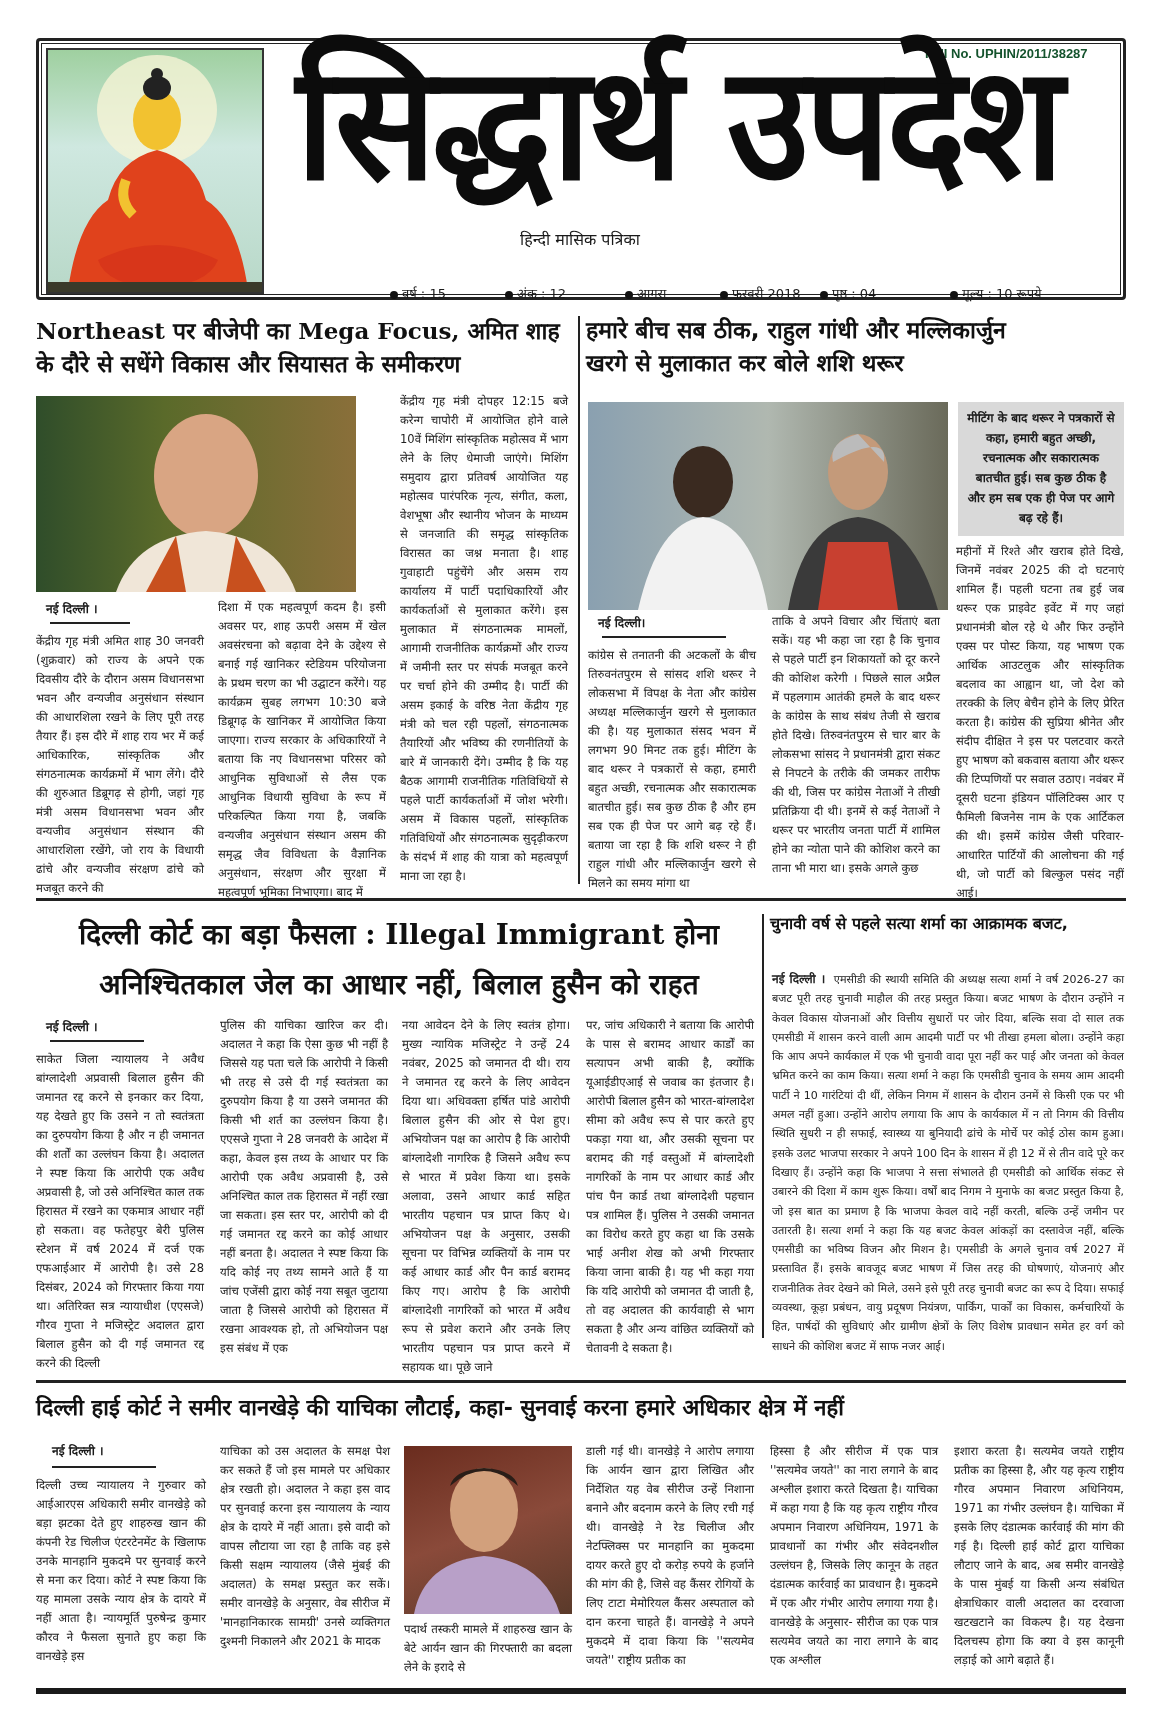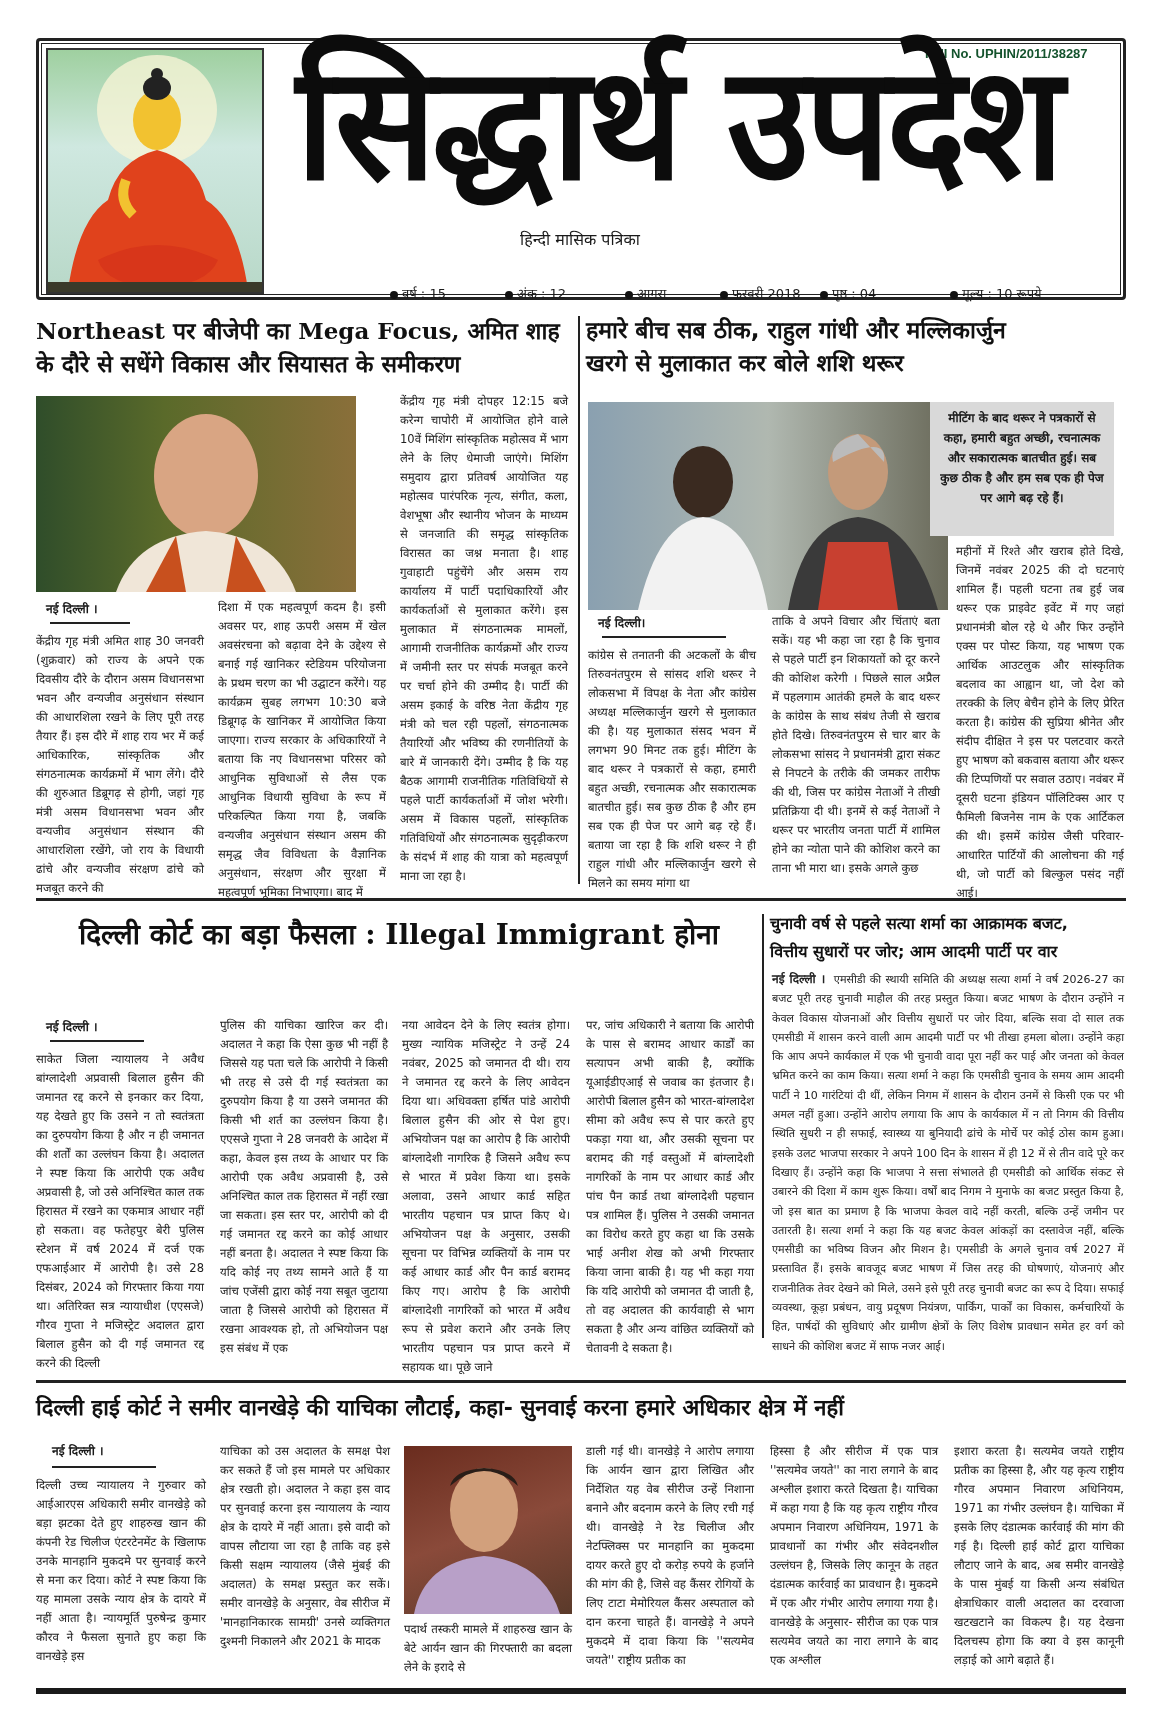--- a/index.html
+++ b/index.html
@@ -74,43 +74,43 @@
 <div class="abs photo" style="left:588px;top:402px;width:360px;height:208px;background:linear-gradient(90deg,#8aa0b0,#b0b8b0 50%,#6a6a5a)">
   <svg width="360" height="208">
       <ellipse cx="115" cy="80" rx="30" ry="36" fill="#3a2a20"></ellipse>
       <path d="M50 208 Q70 120 115 115 Q165 120 180 208Z" fill="#f2f2f2"></path>
       <ellipse cx="270" cy="70" rx="30" ry="38" fill="#c49a7a"></ellipse>
       <path d="M270 32 Q240 40 245 60 Q300 30 296 60Z" fill="#bbb"></path>
       <path d="M200 208 Q215 120 270 115 Q325 120 350 208Z" fill="#3a3a3a"></path>
       <path d="M230 208 L240 140 L300 140 L310 208Z" fill="#c84030"></path>
     </svg>
 </div>
-<div class="abs callout" style="left:930px;top:402px;width:184px;height:134px">मीटिंग के बाद थरूर ने पत्रकारों से कहा, हमारी बहुत अच्छी, रचनात्मक और सकारात्मक बातचीत हुई। सब कुछ ठीक है और हम सब एक ही पेज पर आगे बढ़ रहे हैं।</div>
+<div class="abs callout" style="left:958px;top:402px;width:166px;height:134px">मीटिंग के बाद थरूर ने पत्रकारों से कहा, हमारी बहुत अच्छी, रचनात्मक और सकारात्मक बातचीत हुई। सब कुछ ठीक है और हम सब एक ही पेज पर आगे बढ़ रहे हैं।</div>
 <div class="abs dateline" style="left:598px;top:614px">नई दिल्ली।</div>
 <div class="abs rule" style="left:602px;top:636px;width:124px"></div>
 <div class="abs col" style="left:588px;top:646px;width:168px">कांग्रेस से तनातनी की अटकलों के बीच तिरुवनंतपुरम से सांसद शशि थरूर ने लोकसभा में विपक्ष के नेता और कांग्रेस अध्यक्ष मल्लिकार्जुन खरगे से मुलाकात की है। यह मुलाकात संसद भवन में लगभग 90 मिनट तक हुई। मीटिंग के बाद थरूर ने पत्रकारों से कहा, हमारी बहुत अच्छी, रचनात्मक और सकारात्मक बातचीत हुई। सब कुछ ठीक है और हम सब एक ही पेज पर आगे बढ़ रहे हैं। बताया जा रहा है कि शशि थरूर ने ही राहुल गांधी और मल्लिकार्जुन खरगे से मिलने का समय मांगा था</div>
 <div class="abs col" style="left:772px;top:612px;width:168px">ताकि वे अपने विचार और चिंताएं बता सकें। यह भी कहा जा रहा है कि चुनाव से पहले पार्टी इन शिकायतों को दूर करने की कोशिश करेगी । पिछले साल अप्रैल में पहलगाम आतंकी हमले के बाद थरूर के कांग्रेस के साथ संबंध तेजी से खराब होते दिखे। तिरुवनंतपुरम से चार बार के लोकसभा सांसद ने प्रधानमंत्री द्वारा संकट से निपटने के तरीके की जमकर तारीफ की थी, जिस पर कांग्रेस नेताओं ने तीखी प्रतिक्रिया दी थी। इनमें से कई नेताओं ने थरूर पर भारतीय जनता पार्टी में शामिल होने का न्योता पाने की कोशिश करने का ताना भी मारा था। इसके अगले कुछ</div>
 <div class="abs col" style="left:956px;top:542px;width:168px">महीनों में रिश्ते और खराब होते दिखे, जिनमें नवंबर 2025 की दो घटनाएं शामिल हैं। पहली घटना तब हुई जब थरूर एक प्राइवेट इवेंट में गए जहां प्रधानमंत्री बोल रहे थे और फिर उन्होंने एक्स पर पोस्ट किया, यह भाषण एक आर्थिक आउटलुक और सांस्कृतिक बदलाव का आह्वान था, जो देश को तरक्की के लिए बेचैन होने के लिए प्रेरित करता है। कांग्रेस की सुप्रिया श्रीनेत और संदीप दीक्षित ने इस पर पलटवार करते हुए भाषण को बकवास बताया और थरूर की टिप्पणियों पर सवाल उठाए। नवंबर में दूसरी घटना इंडियन पॉलिटिक्स आर ए फैमिली बिजनेस नाम के एक आर्टिकल की थी। इसमें कांग्रेस जैसी परिवार-आधारित पार्टियों की आलोचना की गई थी, जो पार्टी को बिल्कुल पसंद नहीं आई।</div>
 
 <div class="abs rule" style="left:36px;top:898px;width:1090px;height:3px"></div>
 
 <div class="abs h1 serifmix" style="left:36px;top:910px;width:720px;font-size:28px;line-height:50px;text-align:center;padding-left:6px">
   <div>दिल्ली कोर्ट का बड़ा फैसला : Illegal Immigrant होना</div>
+  <div>अनिश्चितकाल जेल का आधार नहीं, बिलाल हुसैन को राहत</div>
 </div>
 <div class="abs dateline" style="left:46px;top:1018px">नई दिल्ली ।</div>
 <div class="abs rule" style="left:50px;top:1040px;width:94px"></div>
 <div class="abs col" style="left:36px;top:1050px;width:168px">साकेत जिला न्यायालय ने अवैध बांग्लादेशी अप्रवासी बिलाल हुसैन की जमानत रद्द करने से इनकार कर दिया, यह देखते हुए कि उसने न तो स्वतंत्रता का दुरुपयोग किया है और न ही जमानत की शर्तों का उल्लंघन किया है। अदालत ने स्पष्ट किया कि आरोपी एक अवैध अप्रवासी है, जो उसे अनिश्चित काल तक हिरासत में रखने का एकमात्र आधार नहीं हो सकता। वह फतेहपुर बेरी पुलिस स्टेशन में वर्ष 2024 में दर्ज एक एफआईआर में आरोपी है। उसे 28 दिसंबर, 2024 को गिरफ्तार किया गया था। अतिरिक्त सत्र न्यायाधीश (एएसजे) गौरव गुप्ता ने मजिस्ट्रेट अदालत द्वारा बिलाल हुसैन को दी गई जमानत रद्द करने की दिल्ली</div>
 <div class="abs col" style="left:220px;top:1016px;width:168px">पुलिस की याचिका खारिज कर दी। अदालत ने कहा कि ऐसा कुछ भी नहीं है जिससे यह पता चले कि आरोपी ने किसी भी तरह से उसे दी गई स्वतंत्रता का दुरुपयोग किया है या उसने जमानत की किसी भी शर्त का उल्लंघन किया है। एएसजे गुप्ता ने 28 जनवरी के आदेश में कहा, केवल इस तथ्य के आधार पर कि आरोपी एक अवैध अप्रवासी है, उसे अनिश्चित काल तक हिरासत में नहीं रखा जा सकता। इस स्तर पर, आरोपी को दी गई जमानत रद्द करने का कोई आधार नहीं बनता है। अदालत ने स्पष्ट किया कि यदि कोई नए तथ्य सामने आते हैं या जांच एजेंसी द्वारा कोई नया सबूत जुटाया जाता है जिससे आरोपी को हिरासत में रखना आवश्यक हो, तो अभियोजन पक्ष इस संबंध में एक</div>
 <div class="abs col" style="left:402px;top:1016px;width:168px">नया आवेदन देने के लिए स्वतंत्र होगा। मुख्य न्यायिक मजिस्ट्रेट ने उन्हें 24 नवंबर, 2025 को जमानत दी थी। राय ने जमानत रद्द करने के लिए आवेदन दिया था। अधिवक्ता हर्षित पांडे आरोपी बिलाल हुसैन की ओर से पेश हुए। अभियोजन पक्ष का आरोप है कि आरोपी बांग्लादेशी नागरिक है जिसने अवैध रूप से भारत में प्रवेश किया था। इसके अलावा, उसने आधार कार्ड सहित भारतीय पहचान पत्र प्राप्त किए थे। अभियोजन पक्ष के अनुसार, उसकी सूचना पर विभिन्न व्यक्तियों के नाम पर कई आधार कार्ड और पैन कार्ड बरामद किए गए। आरोप है कि आरोपी बांग्लादेशी नागरिकों को भारत में अवैध रूप से प्रवेश कराने और उनके लिए भारतीय पहचान पत्र प्राप्त करने में सहायक था। पूछे जाने</div>
 <div class="abs col" style="left:586px;top:1016px;width:168px">पर, जांच अधिकारी ने बताया कि आरोपी के पास से बरामद आधार कार्डों का सत्यापन अभी बाकी है, क्योंकि यूआईडीएआई से जवाब का इंतजार है। आरोपी बिलाल हुसैन को भारत-बांग्लादेश सीमा को अवैध रूप से पार करते हुए पकड़ा गया था, और उसकी सूचना पर बरामद की गई वस्तुओं में बांग्लादेशी नागरिकों के नाम पर आधार कार्ड और पांच पैन कार्ड तथा बांग्लादेशी पहचान पत्र शामिल हैं। पुलिस ने उसकी जमानत का विरोध करते हुए कहा था कि उसके भाई अनीश शेख को अभी गिरफ्तार किया जाना बाकी है। यह भी कहा गया कि यदि आरोपी को जमानत दी जाती है, तो वह अदालत की कार्यवाही से भाग सकता है और अन्य वांछित व्यक्तियों को चेतावनी दे सकता है।</div>
 <div class="abs vrule" style="left:762px;top:914px;height:424px"></div>
 
 <div class="abs h1" style="left:770px;top:910px;width:356px;font-size:16px;line-height:28px">
   <div>चुनावी वर्ष से पहले सत्या शर्मा का आक्रामक बजट,</div>
-  <div>वित्तीय सुधारों पर जोर; आम आदमी पार्टी पर वार</div>
 </div>
 <div class="abs col" style="left:772px;top:970px;width:352px;font-size:11px;line-height:19.3px">
   <span class="dateline">नई दिल्ली ।</span>&nbsp;
   <span>एमसीडी की स्थायी समिति की अध्यक्ष सत्या शर्मा ने वर्ष 2026-27 का बजट पूरी तरह चुनावी माहौल की तरह प्रस्तुत किया। बजट भाषण के दौरान उन्होंने न केवल विकास योजनाओं और वित्तीय सुधारों पर जोर दिया, बल्कि सवा दो साल तक एमसीडी में शासन करने वाली आम आदमी पार्टी पर भी तीखा हमला बोला। उन्होंने कहा कि आप अपने कार्यकाल में एक भी चुनावी वादा पूरा नहीं कर पाई और जनता को केवल भ्रमित करने का काम किया। सत्या शर्मा ने कहा कि एमसीडी चुनाव के समय आम आदमी पार्टी ने 10 गारंटियां दी थीं, लेकिन निगम में शासन के दौरान उनमें से किसी एक पर भी अमल नहीं हुआ। उन्होंने आरोप लगाया कि आप के कार्यकाल में न तो निगम की वित्तीय स्थिति सुधरी न ही सफाई, स्वास्थ्य या बुनियादी ढांचे के मोर्चे पर कोई ठोस काम हुआ। इसके उलट भाजपा सरकार ने अपने 100 दिन के शासन में ही 12 में से तीन वादे पूरे कर दिखाए हैं। उन्होंने कहा कि भाजपा ने सत्ता संभालते ही एमसीडी को आर्थिक संकट से उबारने की दिशा में काम शुरू किया। वर्षों बाद निगम ने मुनाफे का बजट प्रस्तुत किया है, जो इस बात का प्रमाण है कि भाजपा केवल वादे नहीं करती, बल्कि उन्हें जमीन पर उतारती है। सत्या शर्मा ने कहा कि यह बजट केवल आंकड़ों का दस्तावेज नहीं, बल्कि एमसीडी का भविष्य विजन और मिशन है। एमसीडी के अगले चुनाव वर्ष 2027 में प्रस्तावित हैं। इसके बावजूद बजट भाषण में जिस तरह की घोषणाएं, योजनाएं और राजनीतिक तेवर देखने को मिले, उसने इसे पूरी तरह चुनावी बजट का रूप दे दिया। सफाई व्यवस्था, कूड़ा प्रबंधन, वायु प्रदूषण नियंत्रण, पार्किंग, पार्कों का विकास, कर्मचारियों के हित, पार्षदों की सुविधाएं और ग्रामीण क्षेत्रों के लिए विशेष प्रावधान समेत हर वर्ग को साधने की कोशिश बजट में साफ नजर आई।</span>
 </div>
 
 <div class="abs rule" style="left:36px;top:1380px;width:1090px;height:3px"></div>
 
 <div class="abs h1" style="left:36px;top:1392px;width:1090px;font-size:22px">दिल्ली हाई कोर्ट ने समीर वानखेड़े की याचिका लौटाई, कहा- सुनवाई करना हमारे अधिकार क्षेत्र में नहीं</div>
 <div class="abs dateline" style="left:52px;top:1442px">नई दिल्ली ।</div>

